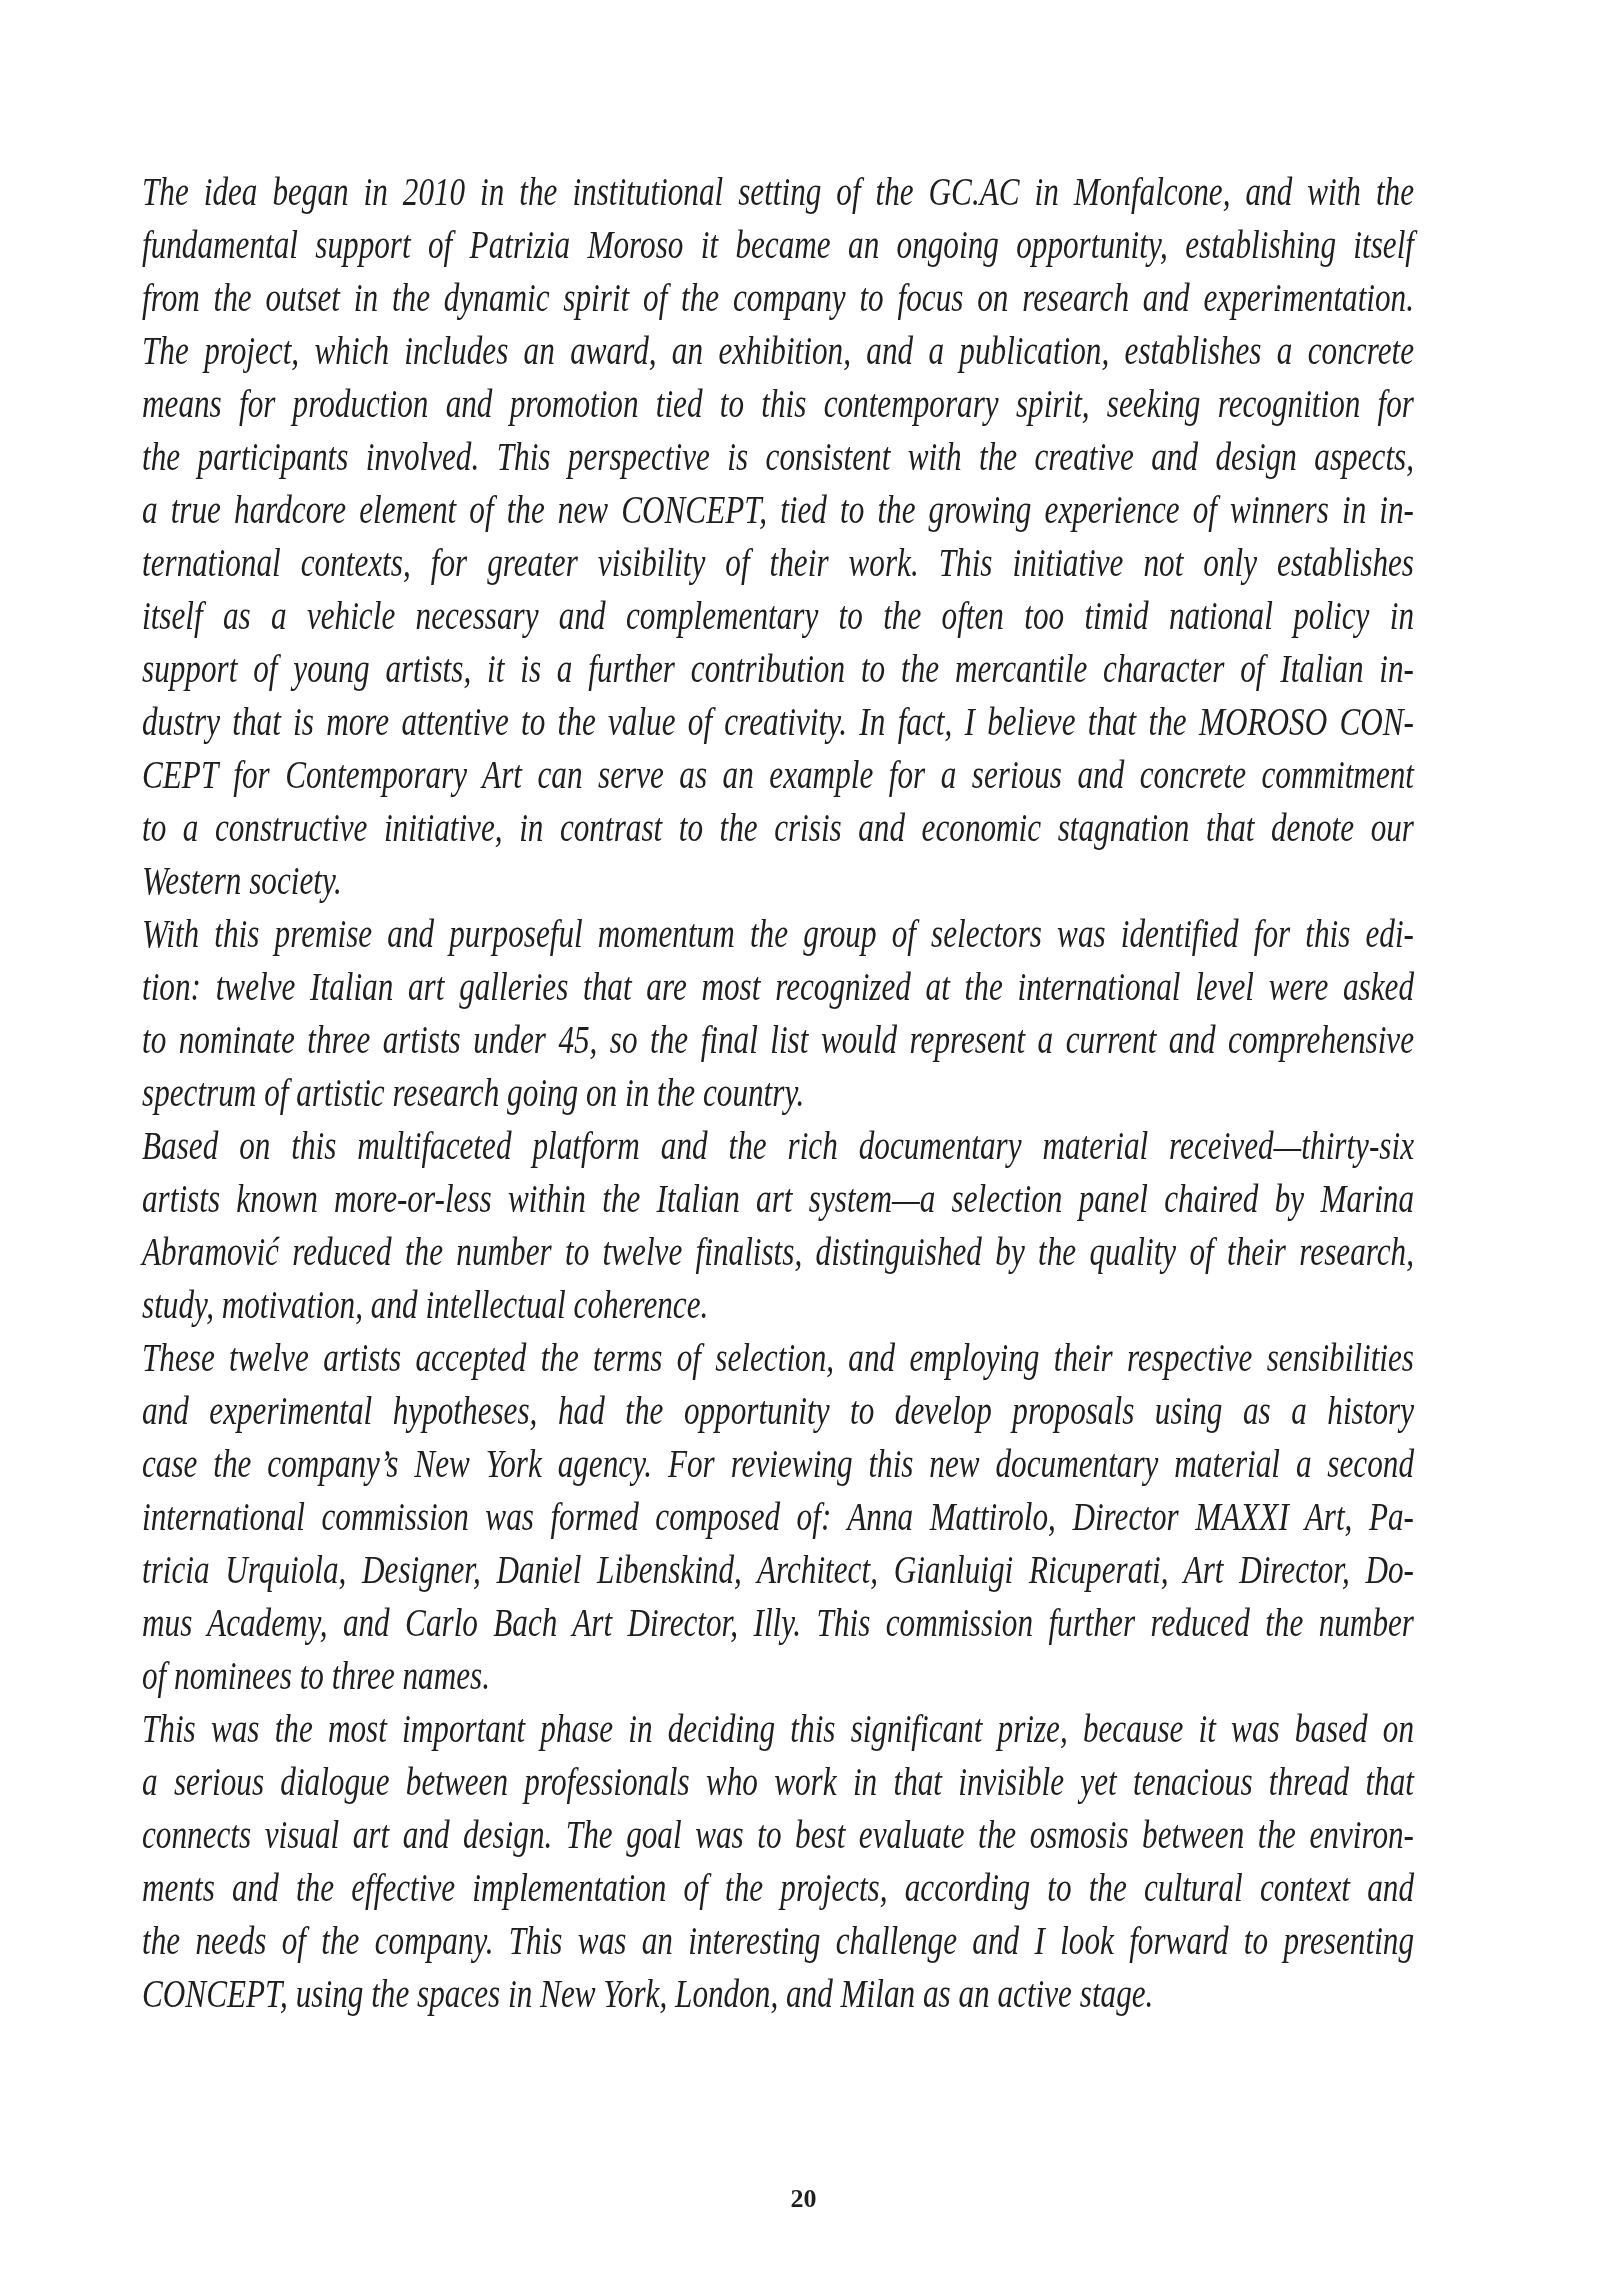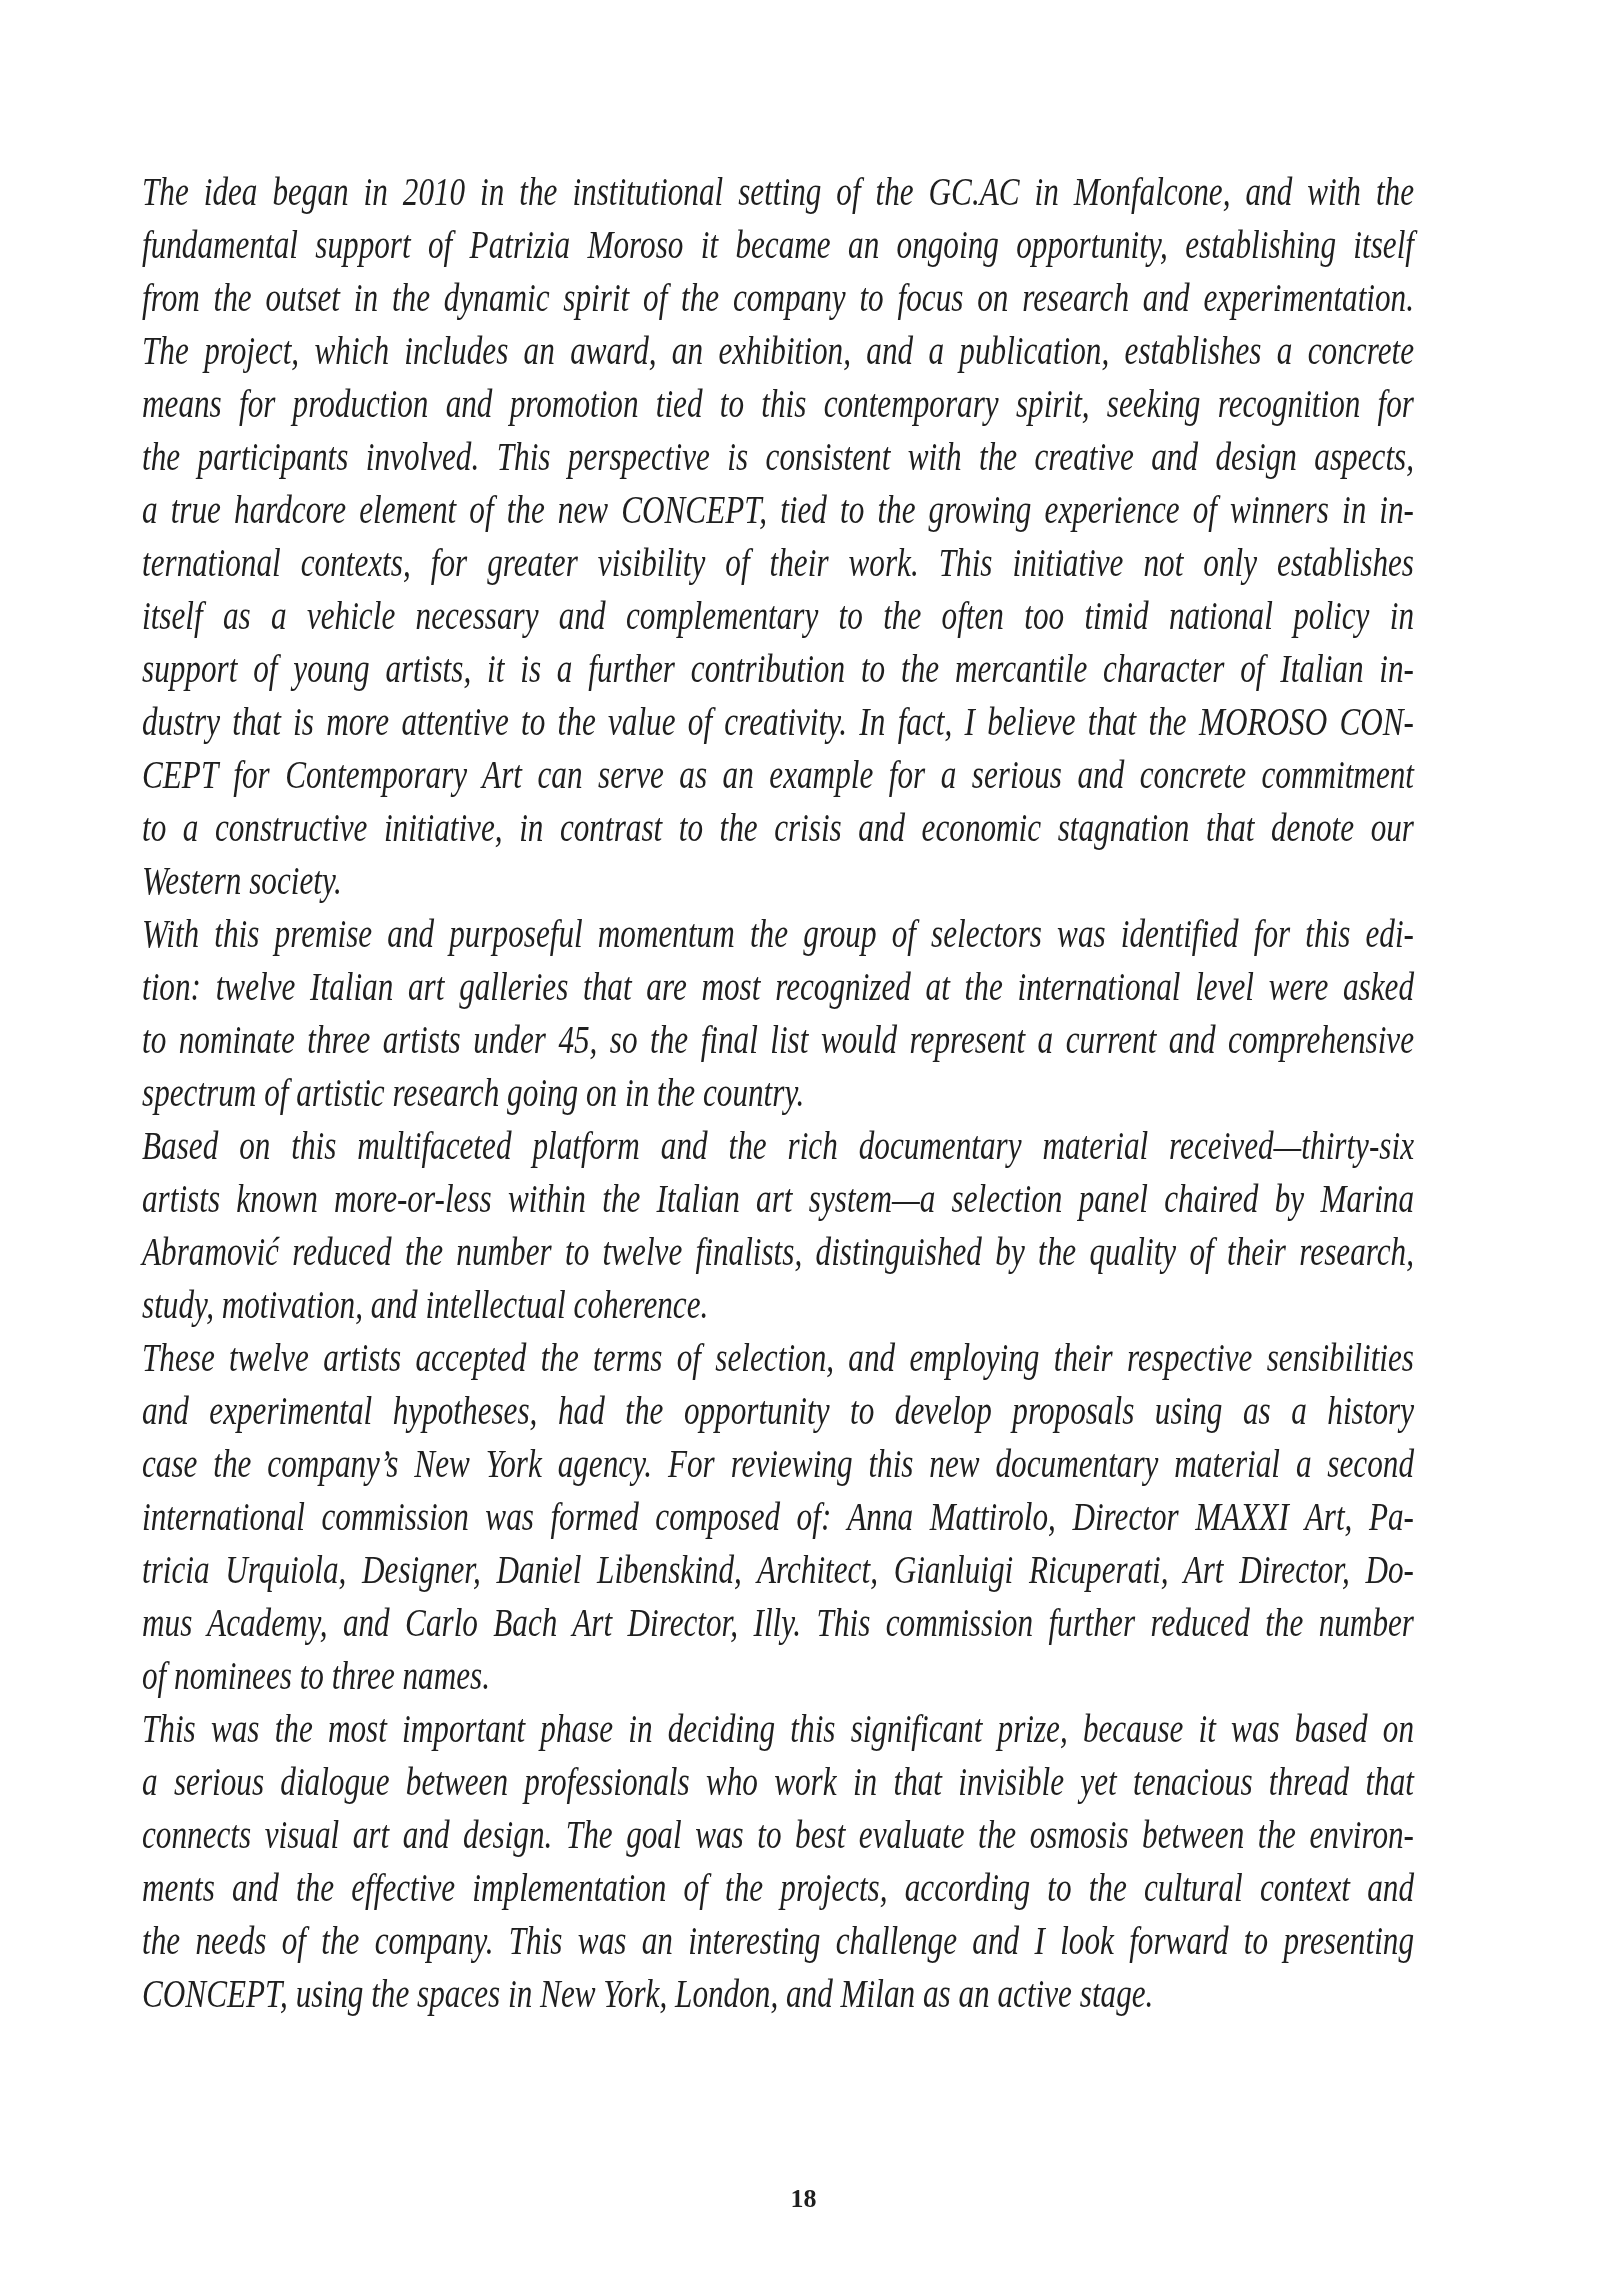--- a/index.html
+++ b/index.html
@@ -104,15 +104,15 @@
     <p class="para">
       <span class="line">This was the most important phase in deciding this significant prize, because it was based on</span>
       <span class="line">a serious dialogue between professionals who work in that invisible yet tenacious thread that</span>
       <span class="line">connects visual art and design. The goal was to best evaluate the osmosis between the environ-</span>
       <span class="line">ments and the effective implementation of the projects, according to the cultural context and</span>
       <span class="line">the needs of the company. This was an interesting challenge and I look forward to presenting</span>
       <span class="line last">CONCEPT, using the spaces in New York, London, and Milan as an active stage.</span>
     </p>
   </div>
 
-  <div class="page-number">18</div>
+  <div class="page-number">20</div>
 </div>
 
 
 </body></html>

